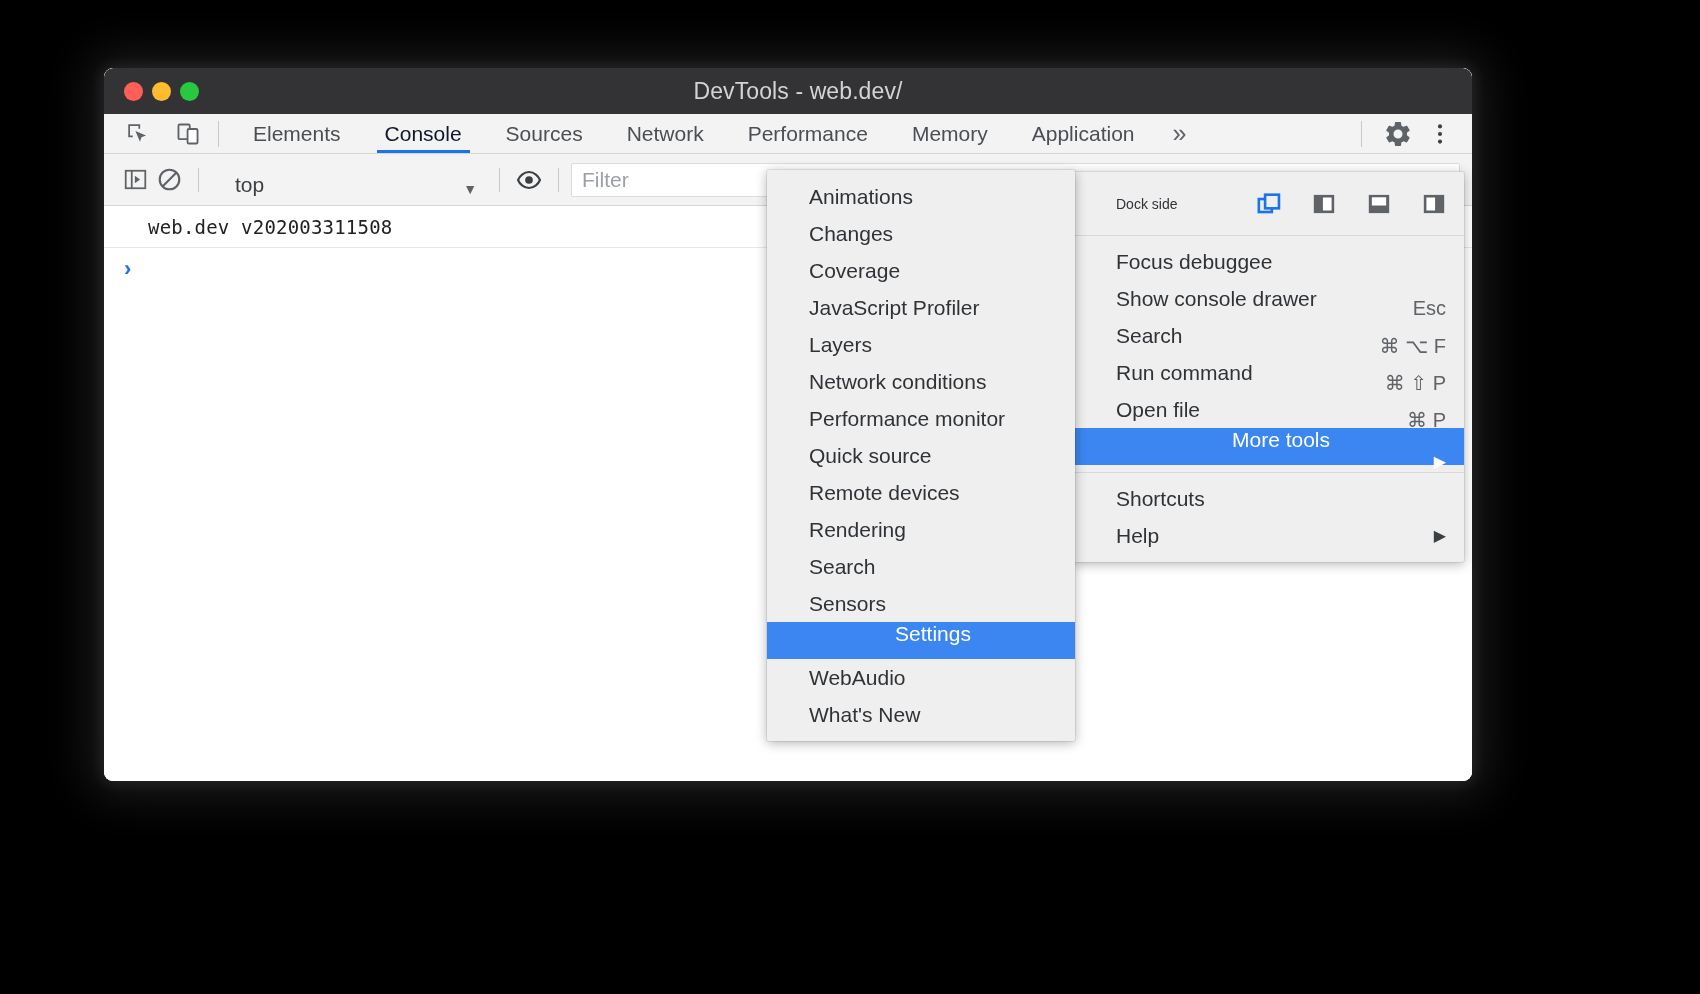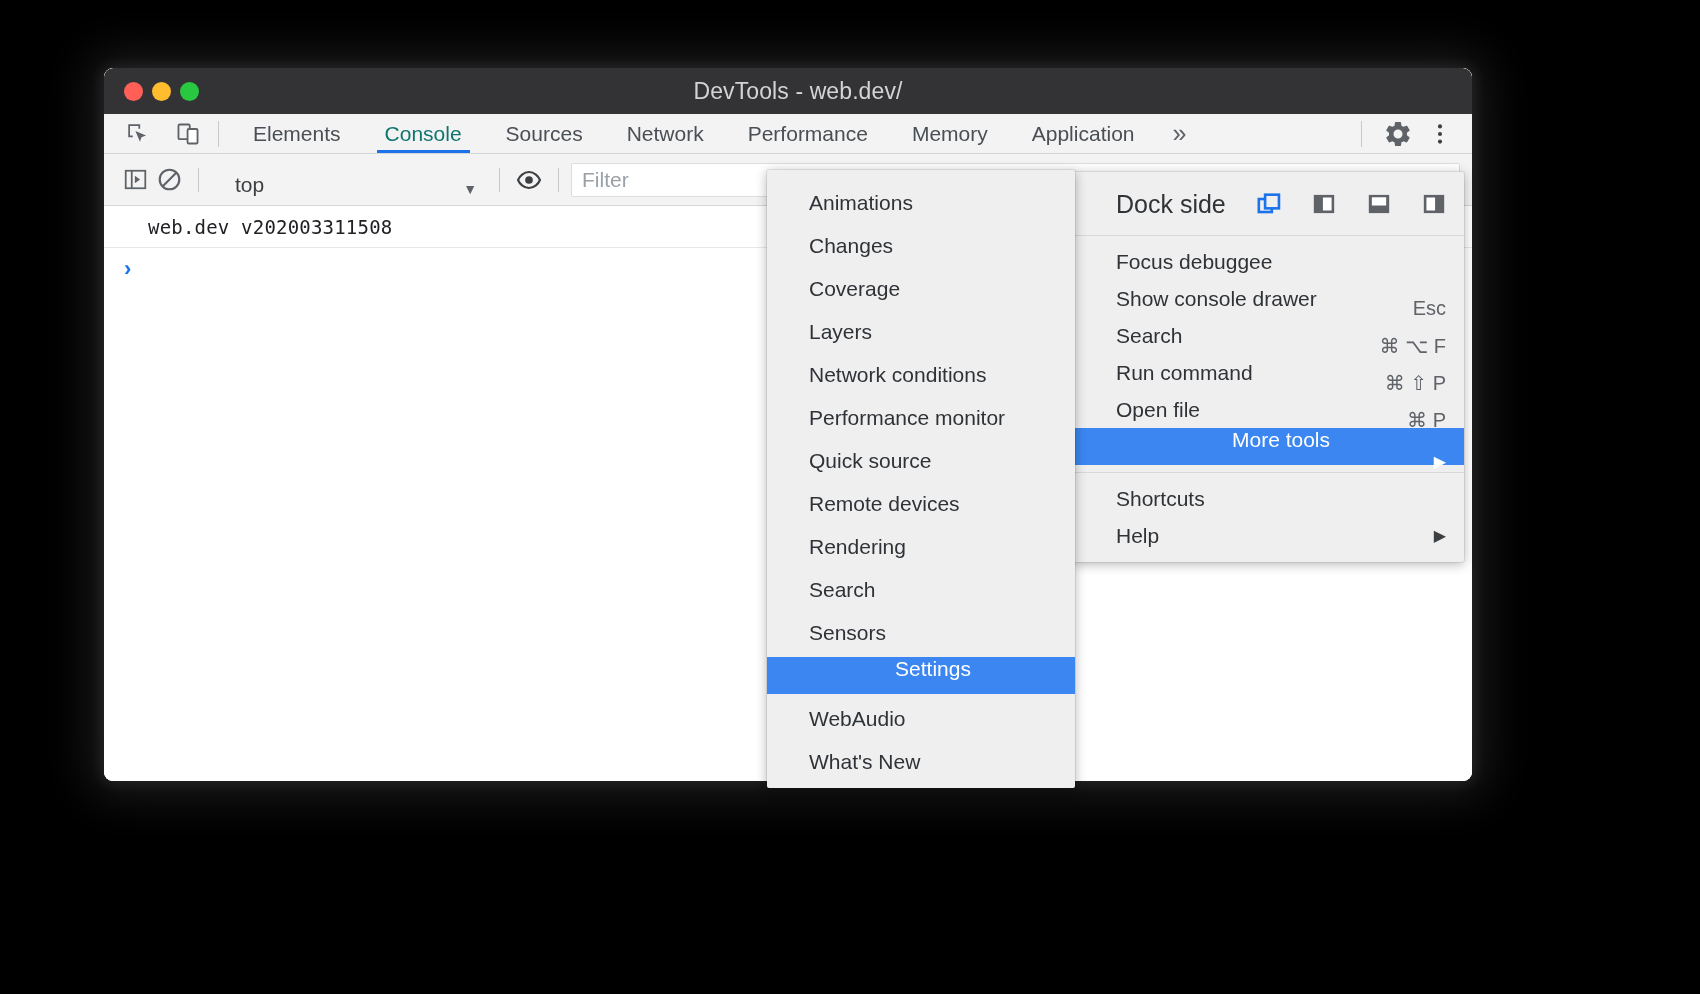--- a/index.html
+++ b/index.html
@@ -63,21 +63,21 @@
     display:flex; align-items:center; justify-content:center;
   }
   .vsep { width:1px; height:26px; background:#c9c9c9; margin: 0 12px; }
   .tabs { display:flex; align-items:center; height:100%; }
   .tab {
     position: relative;
     padding: 0 22px; height: 100%;
     display:flex; align-items:center;
     font-size: 21px; color: #4a4f55; white-space: nowrap;
   }
-  .tab.active { color: #0f766e; }
+  .tab.active { color: #0f172a; }
   .tab.active::after {
     content:""; position:absolute; left: 14px; right: 14px; bottom: 0;
     height: 3px; background: #1a73e8;
   }
   .tab.overflow { padding: 0 16px; font-size: 25px; color:#5f6368; }
   .tabbar-right {
     margin-left: auto; display:flex; align-items:center; gap: 6px; padding-right: 14px;
   }
 
   
@@ -140,28 +140,28 @@
   .menu-item .submenu-arrow {
     margin-left: auto; padding-left: 30px; font-size: 16px; color:#3c4043;
   }
   .menu-item.selected .submenu-arrow { color:#fff; }
   .menu-sep { height:1px; background:#d8d8d8; margin: 7px 0; }
 
   
   #main-menu { right: 8px; top: 104px; width: 392px; }
   .dock-row {
     height: 48px; display:flex; align-items:center;
-    padding: 0 16px 0 44px; font-size: 25px; color:#2f3337;
+    padding: 0 16px 0 44px; font-size: 14px; color:#2f3337;
   }
   .dock-icons { margin-left:auto; display:flex; align-items:center; gap: 27px; }
   .dock-btn { width: 28px; height: 28px; display:flex; align-items:center; justify-content:center; }
 
   
   #more-tools-menu { left: 663px; top: 102px; width: 308px; }
-  #more-tools-menu .menu-item { padding-left: 42px; margin-top: 6px; }
+  #more-tools-menu .menu-item { padding-left: 42px; }
 
   svg { display:block; }
 </style>
 </head>
 <body>
 
 <div id="stage">
 
 <div class="window">
  <div class="window-inner">
@@ -352,20 +352,23 @@
    <div class="menu-item">
           <span>Animations</span>
         </div>
    <div class="menu-item">
           <span>Changes</span>
         </div>
    <div class="menu-item">
           <span>Coverage</span>
         </div>
    <div class="menu-item">
+          <span>JavaScript Profiler</span>
+        </div>
+   <div class="menu-item">
           <span>Layers</span>
         </div>
    <div class="menu-item">
           <span>Network conditions</span>
         </div>
    <div class="menu-item">
           <span>Performance monitor</span>
         </div>
    <div class="menu-item">
           <span>Quick source</span>

